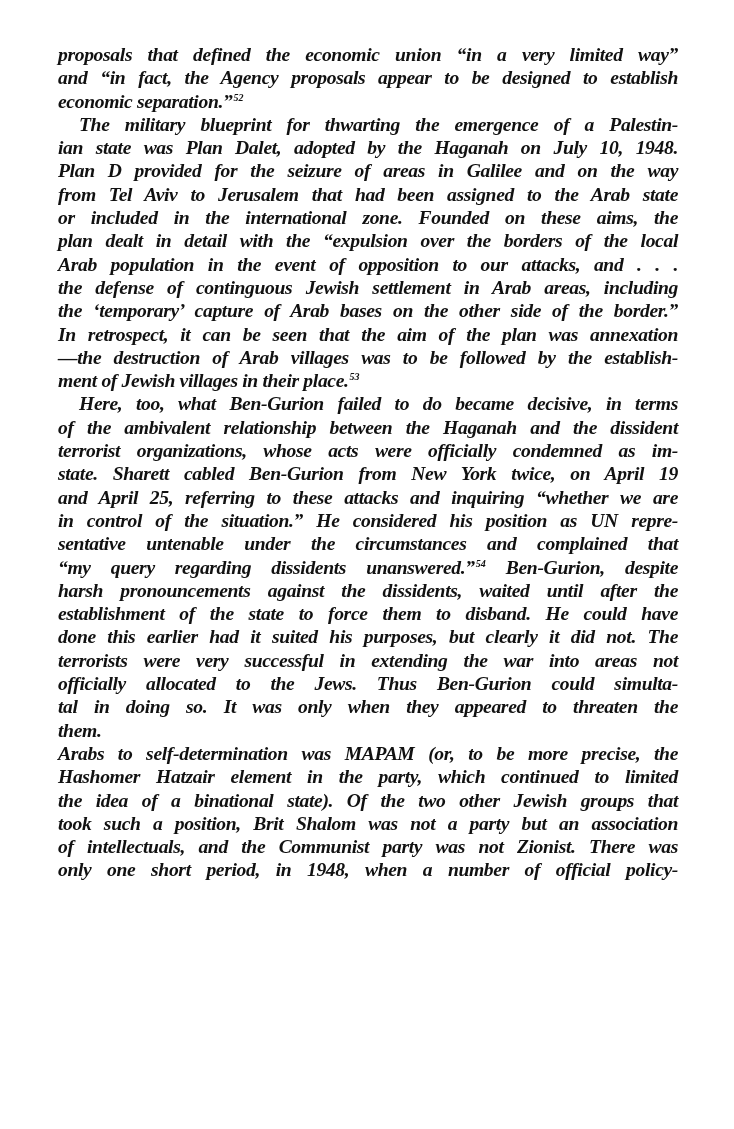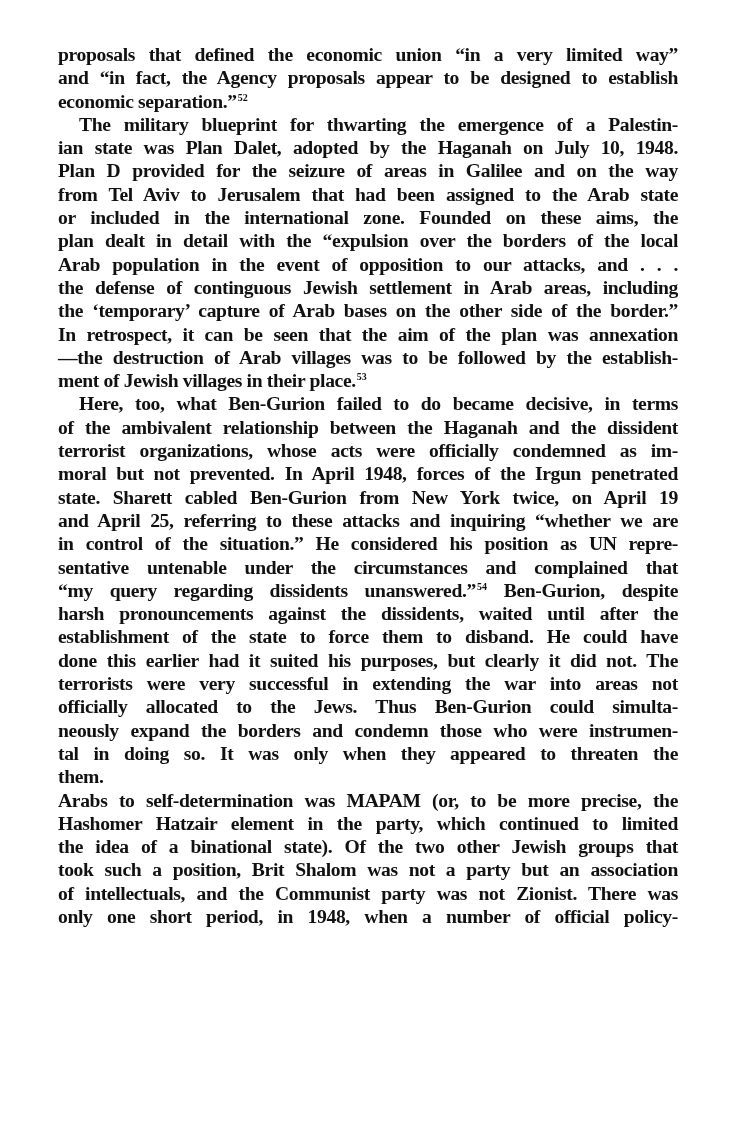--- a/index.html
+++ b/index.html
@@ -25,20 +25,21 @@
       font-weight: bold;
       letter-spacing: -0.35px;
     }
     .line {
       display: block;
       height: 23.3px;
       white-space: nowrap;
       text-align: justify;
       text-align-last: justify;
       overflow: visible;
+      font-style: italic;
     }
     .line.last {
       text-align-last: left;
     }
     .line.indent {
       padding-left: 21px;
     }
     .fn {
       font-size: 10px;
       vertical-align: 7px;
@@ -68,32 +69,30 @@
         <span class="line"><span>the defense of continguous Jewish settlement in Arab areas, including</span></span>
         <span class="line"><span>the ‘temporary’ capture of Arab bases on the other side of the border.”</span></span>
         <span class="line"><span>In retrospect, it can be seen that the aim of the plan was annexation</span></span>
         <span class="line"><span>—the destruction of Arab villages was to be followed by the establish-</span></span>
         <span class="line last"><span>ment of Jewish villages in their place.</span><sup class="fn">53</sup></span>
       </div>
       <div>
         <span class="line indent"><span>Here, too, what Ben-Gurion failed to do became decisive, in terms</span></span>
         <span class="line"><span>of the ambivalent relationship between the Haganah and the dissident</span></span>
         <span class="line"><span>terrorist organizations, whose acts were officially condemned as im-</span></span>
-        <span class="line"><span>moral but not prevented. In April 1948, forces of the Irgun penetrated</span></span>
         <span class="line"><span>state. Sharett cabled Ben-Gurion from New York twice, on April 19</span></span>
         <span class="line"><span>and April 25, referring to these attacks and inquiring “whether we are</span></span>
         <span class="line"><span>in control of the situation.” He considered his position as UN repre-</span></span>
         <span class="line"><span>sentative untenable under the circumstances and complained that</span></span>
         <span class="line"><span>“my query regarding dissidents unanswered.”</span><sup class="fn">54</sup><span style="white-space: pre;"> Ben-Gurion, despite</span></span>
         <span class="line"><span>harsh pronouncements against the dissidents, waited until after the</span></span>
         <span class="line"><span>establishment of the state to force them to disband. He could have</span></span>
         <span class="line"><span>done this earlier had it suited his purposes, but clearly it did not. The</span></span>
         <span class="line"><span>terrorists were very successful in extending the war into areas not</span></span>
         <span class="line"><span>officially allocated to the Jews. Thus Ben-Gurion could simulta-</span></span>
-        <span class="line"><span>neously expand the borders and condemn those who were instrumen-</span></span>
         <span class="line"><span>tal in doing so. It was only when they appeared to threaten the</span></span>
         <span class="line last"><span>them.</span></span>
       </div>
       <div>
         <span class="line"><span>Arabs to self-determination was MAPAM (or, to be more precise, the</span></span>
         <span class="line"><span>Hashomer Hatzair element in the party, which continued to limited</span></span>
         <span class="line"><span>the idea of a binational state). Of the two other Jewish groups that</span></span>
         <span class="line"><span>took such a position, Brit Shalom was not a party but an association</span></span>
         <span class="line"><span>of intellectuals, and the Communist party was not Zionist. There was</span></span>
         <span class="line"><span>only one short period, in 1948, when a number of official policy-</span></span>

